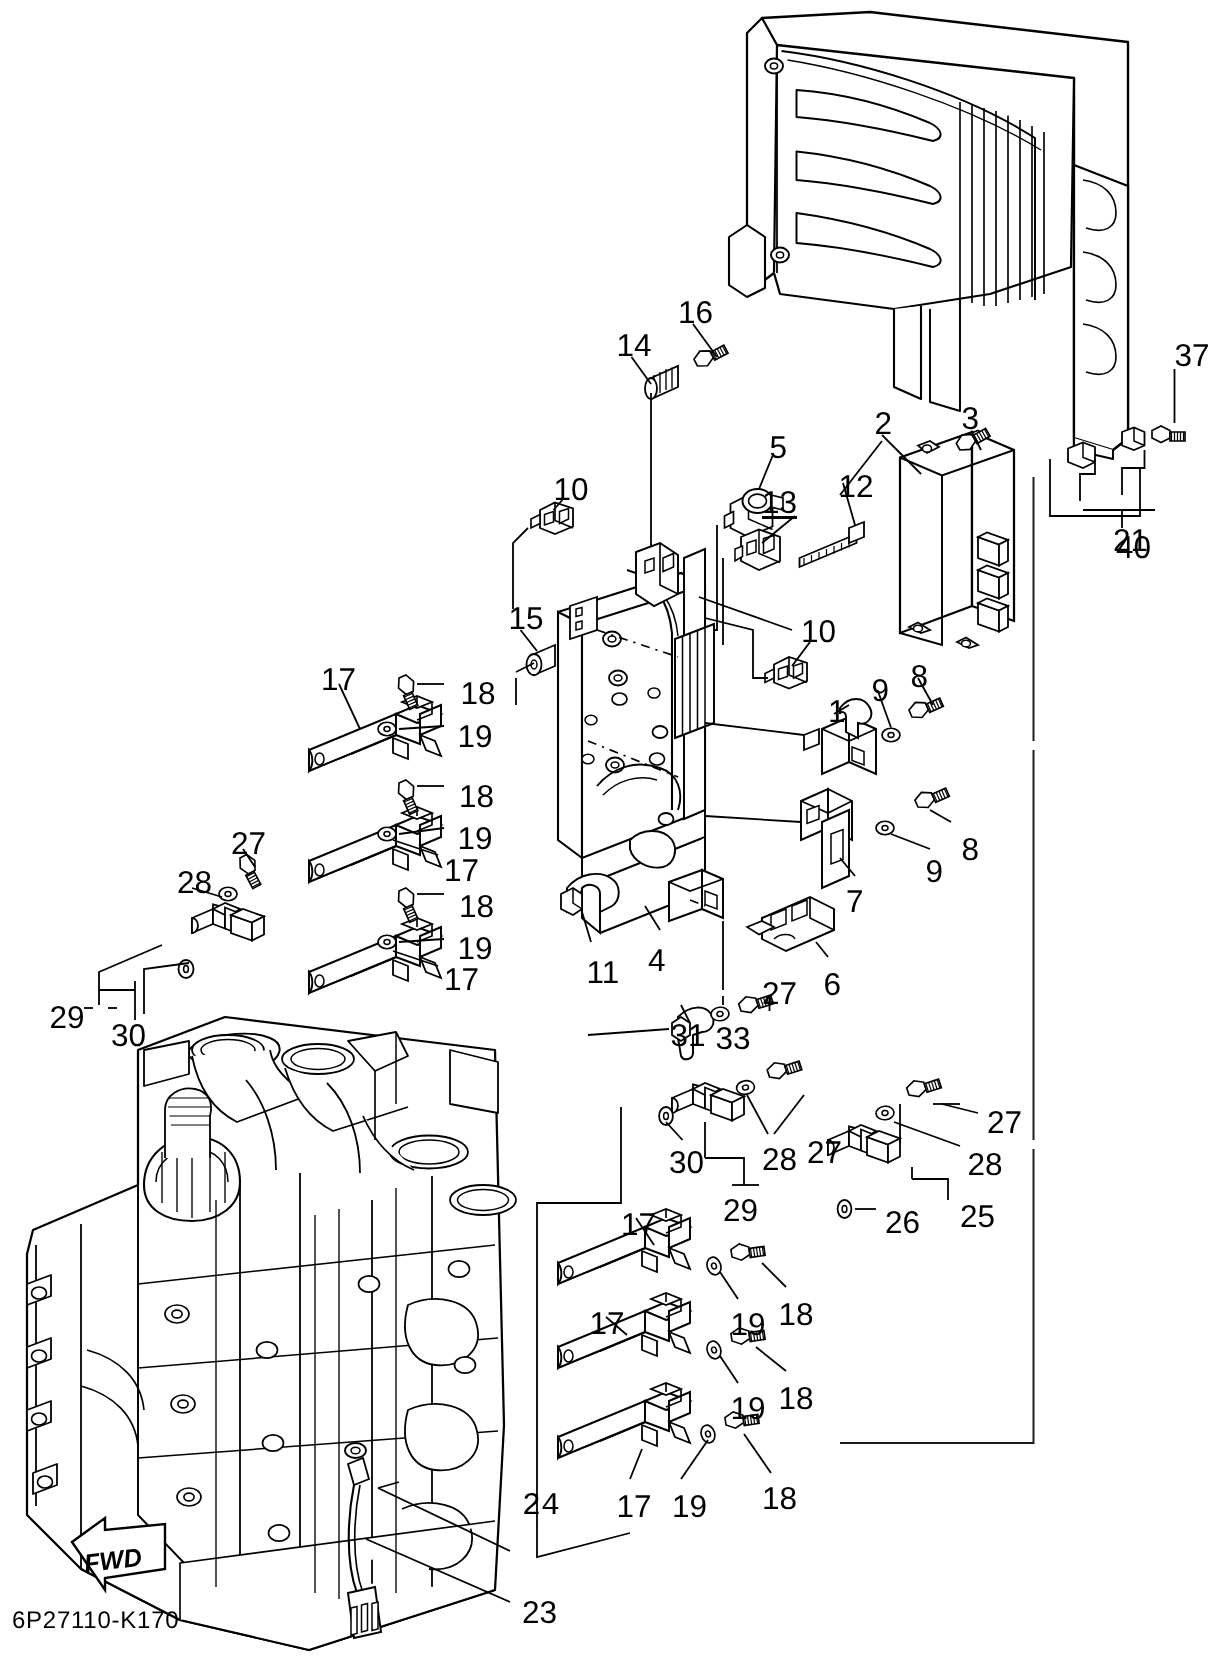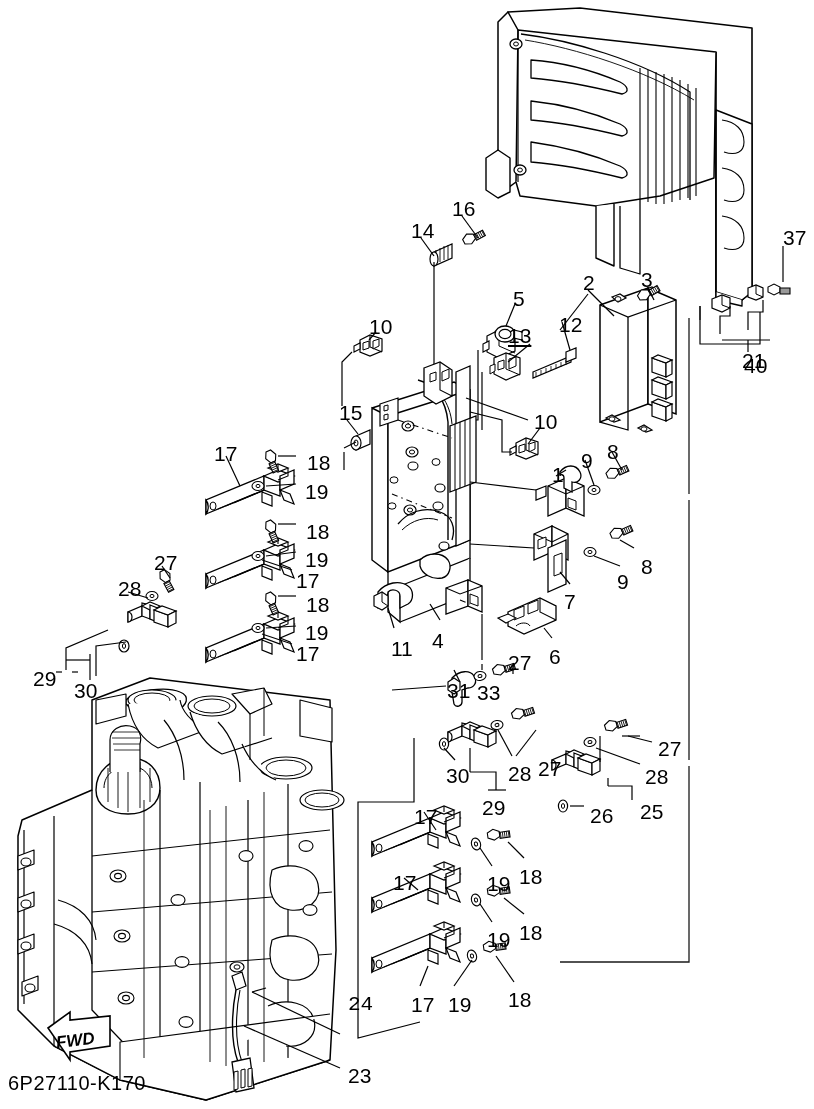--- a/index.html
+++ b/index.html
@@ -36,21 +36,21 @@
     line-height: 1;
     white-space: nowrap;
     letter-spacing: 0px;
     user-select: none;
   }
   #partcode {
     position: absolute;
     left: 8px;
     top: 1072px;
     font-family: "Liberation Sans", sans-serif;
-    font-size: 20px;
+    font-size: 16px;
     font-weight: 400;
     letter-spacing: 0.5px;
     color: #000000;
     white-space: nowrap;
   }
   #fwd-label {
     position: absolute;
     left: 56px;
     top: 1031px;
     font-family: "Liberation Sans", sans-serif;

